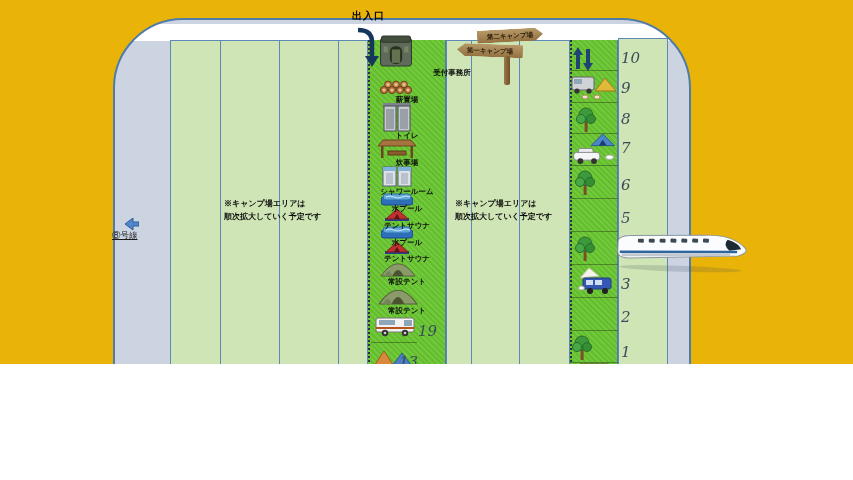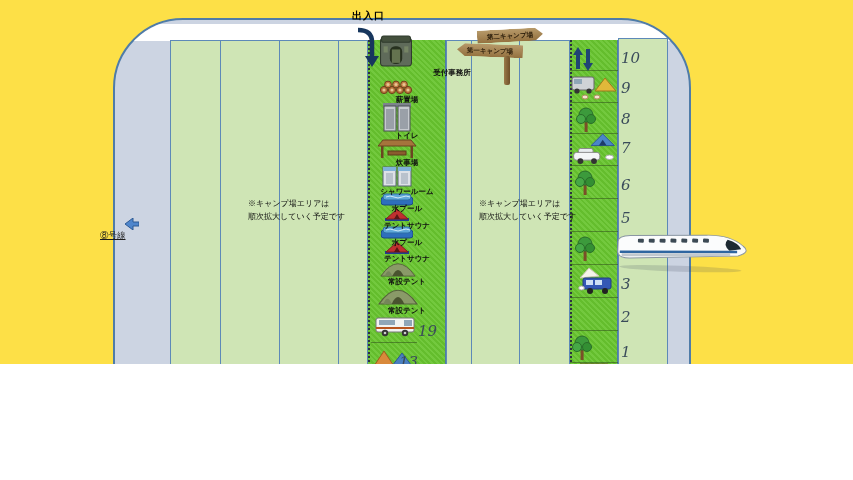--- a/index.html
+++ b/index.html
@@ -1,35 +1,35 @@
 <!DOCTYPE html>
 <html><head>
 <meta charset="utf-8">
 <style>
   html,body{margin:0;padding:0;background:#fff;}
-  .canvas{position:relative;width:853px;height:364px;background:#fde047;overflow:hidden;
+  .canvas{position:relative;width:853px;height:364px;background:#eab308;overflow:hidden;
           font-family:"Liberation Sans",sans-serif;}
   .abs{position:absolute;}
   
   .map{position:absolute;left:113px;top:18px;width:578px;height:440px;
        background:#ccd4e2;border:2px solid #4f7ca8;border-radius:70px;overflow:hidden;box-sizing:border-box;}
   .band{position:absolute;left:0;width:100%;background:#ffffff;}
   .band-top{top:4px;height:17px;}
   .band-bottom{top:420px;height:16px;}
   
   .panelblock{position:absolute;background:#cfe5b5;border:1px solid #5d89b8;box-sizing:border-box;}
   .vline{position:absolute;top:0;width:1px;height:100%;background:#5d89b8;}
   
   .strip{position:absolute;background:#68c52f;
          background-image:repeating-linear-gradient(45deg,rgba(255,255,255,.07) 0 2px,rgba(0,0,0,.04) 2px 4px);
          border-left:2px dotted #2c3340;border-right:1px solid #4f7ca8;box-sizing:border-box;}
   .hline{position:absolute;height:1px;background:rgba(50,80,30,.55);}
   
   .title{font-weight:bold;color:#000;font-size:10px;letter-spacing:1px;}
-  .note{font-size:8px;font-weight:normal;color:#0c0c0c;line-height:13px;white-space:nowrap;margin-left:24px;}
+  .note{font-size:8px;font-weight:bold;color:#0c0c0c;line-height:13px;white-space:nowrap;}
   .flabel{font-size:7.5px;font-weight:bold;color:#101010;width:78px;left:368px;text-align:center;white-space:nowrap;}
   .rlabel{font-size:6.5px;font-weight:bold;width:52px;left:568px;text-align:center;white-space:nowrap;}
   .num{font-family:"DejaVu Serif",serif;font-style:italic;font-size:15px;color:#3a4b5a;}
   .route-label{font-size:8.5px;color:#1b1b1b;}
   
   .plank{position:absolute;height:13px;line-height:13px;text-align:center;
          font-size:6.5px;font-weight:bold;color:#2d1f0c;
          background:linear-gradient(#b79a6a,#94713f);}
   .plank-right{clip-path:polygon(0 0,88% 0,100% 50%,88% 100%,0 100%);}
   .plank-left{clip-path:polygon(12% 0,100% 0,100% 100%,12% 100%,0 50%);}
@@ -248,21 +248,21 @@
   <svg class="ic" style="left:556px;top:422px;width:24px;height:30px;" viewBox="0 0 24 30">
     <path d="M2,24 L8,24 Q14,24 14,18 L14,8" stroke="#17365d" stroke-width="4.5" fill="none"></path>
     <polygon points="8,9 20,9 14,0" fill="#17365d"></polygon>
   </svg>
 
   <div class="abs title" style="left:352px;top:9px;">出入口</div>
 
   <svg class="ic" style="left:125px;top:218px;width:14px;height:12px;">
       <use href="#i-leftarrow"></use>
     </svg>
-  <div class="abs route-label" style="left:100px;top:230px;text-decoration:underline;">⑧号線</div>
+  <div class="abs route-label" style="left:112px;top:230px;text-decoration:underline;">⑧号線</div>
 
   <div class="abs note" style="left:224px;top:197px;">
     <div>※キャンプ場エリアは</div>
     <div>順次拡大していく予定です</div>
   </div>
   <div class="abs note" style="left:455px;top:197px;">
     <div>※キャンプ場エリアは</div>
     <div>順次拡大していく予定です</div>
   </div>
 

